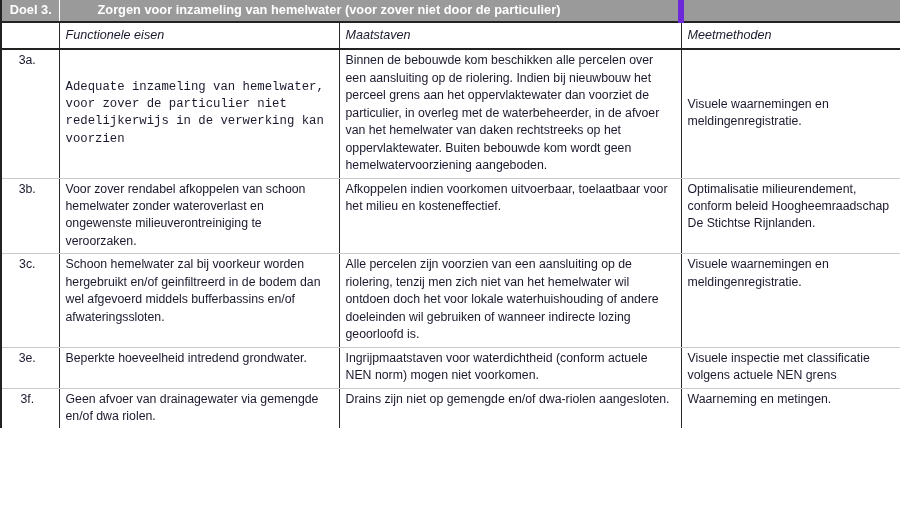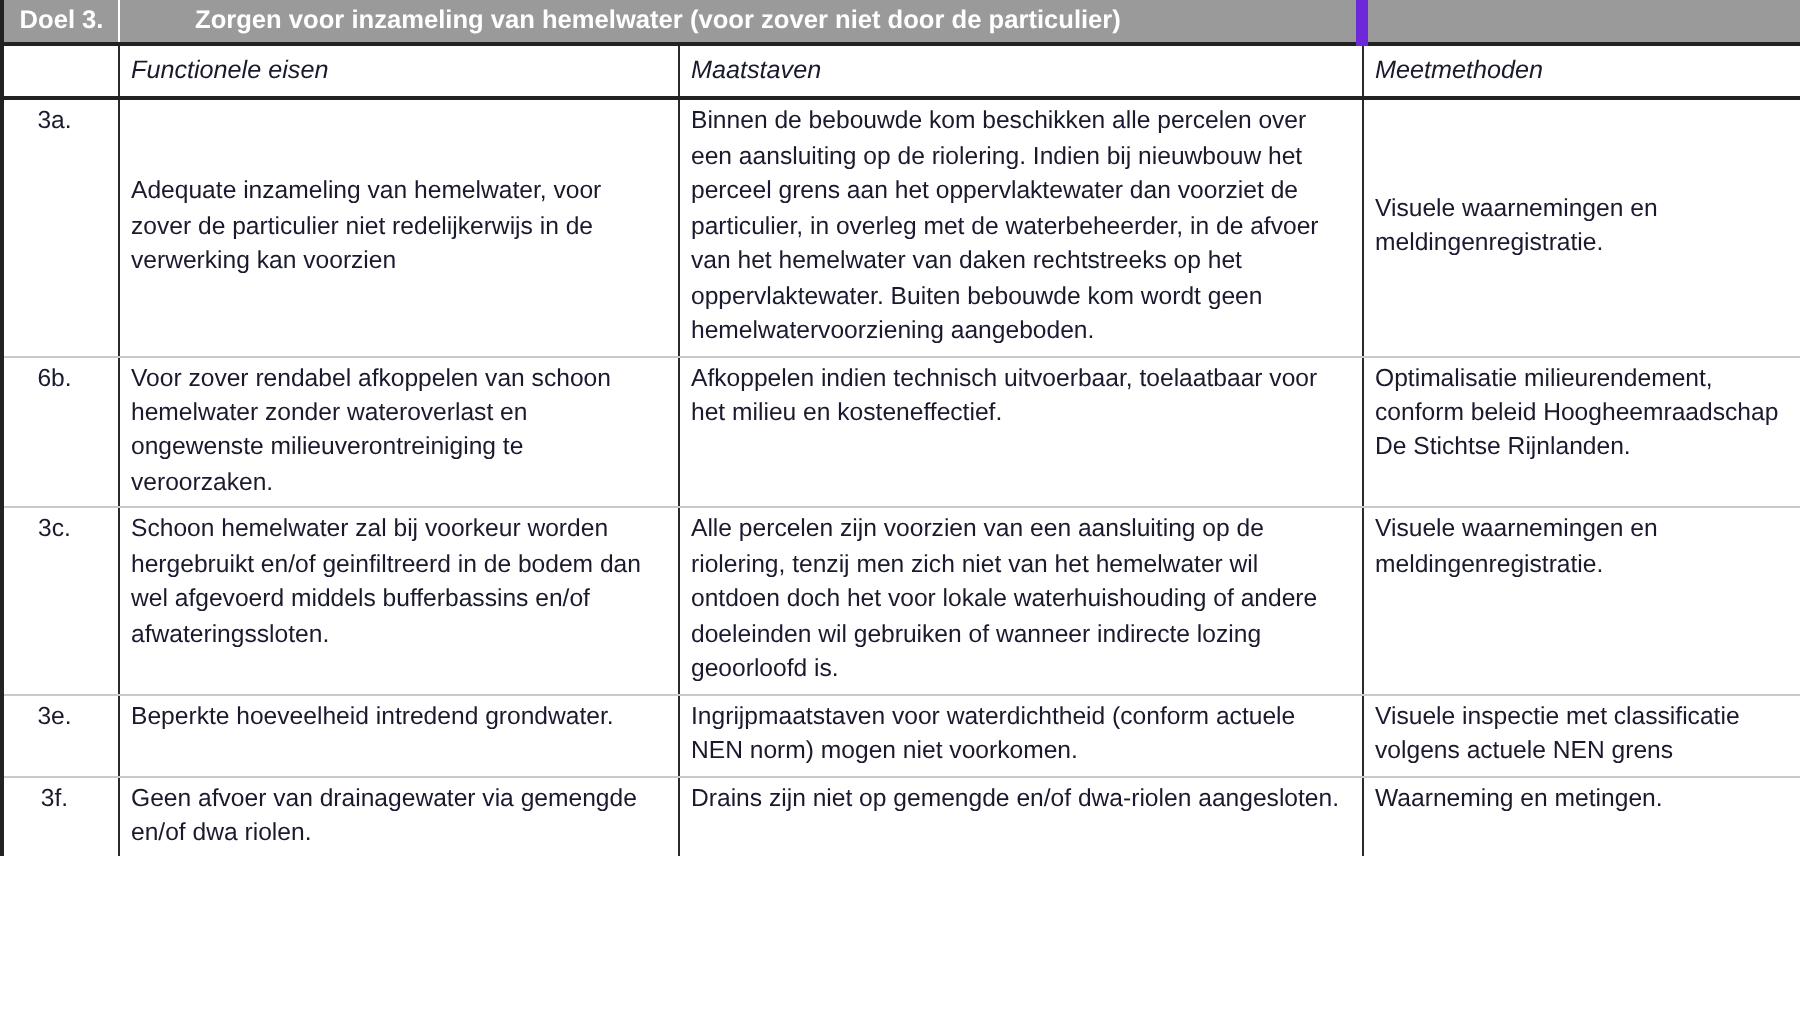--- a/index.html
+++ b/index.html
@@ -81,21 +81,21 @@
     padding-left: 0;
     padding-right: 6px;
     white-space: nowrap;
   }
   tr.data-row td.cell-fun  { border-right: 1px solid #2a2a2a; }
   tr.data-row td.cell-maat { border-right: 1px solid #2a2a2a; }
   tr.data-row td.cell-meet { border-right: none; }
 
   
   tr.data-row.row-middle td.cell-ref  { vertical-align: top; margin-left: 33px; }
-  tr.data-row.row-middle td.cell-fun  { vertical-align: middle; }
+  tr.data-row.row-middle td.cell-fun  { vertical-align: middle; font-family: Liberation Mono, monospace; }
   tr.data-row.row-middle td.cell-maat { vertical-align: top; }
   tr.data-row.row-middle td.cell-meet { vertical-align: middle; }
 
   tr.data-row.row-last td { border-bottom: none; }
 
   
   #goal-table { border-left: 2px solid #222222; }
   tr.header-row td.hdr-ref { border-left: none; }
 </style>
 </head>
@@ -124,23 +124,23 @@
     </tr>
 
     <tr class="data-row row-middle">
       <td class="cell-ref">3a.</td>
       <td class="cell-fun">Adequate inzameling van hemelwater, voor zover de particulier niet redelijkerwijs in de verwerking kan voorzien</td>
       <td class="cell-maat">Binnen de bebouwde kom beschikken alle percelen over een aansluiting op de riolering. Indien bij nieuwbouw het perceel grens aan het oppervlaktewater dan voorziet de particulier, in overleg met de waterbeheerder, in de afvoer van het hemelwater van daken rechtstreeks op het oppervlaktewater. Buiten bebouwde kom wordt geen hemelwatervoorziening aangeboden.</td>
       <td class="cell-meet">Visuele waarnemingen en meldingenregistratie.</td>
     </tr>
 
     <tr class="data-row">
-      <td class="cell-ref">6b.</td>
+      <td class="cell-ref">3b.</td>
       <td class="cell-fun">Voor zover rendabel afkoppelen van schoon hemelwater zonder wateroverlast en ongewenste milieuverontreiniging te veroorzaken.</td>
-      <td class="cell-maat">Afkoppelen indien technisch uitvoerbaar, toelaatbaar voor het milieu en kosteneffectief.</td>
+      <td class="cell-maat">Afkoppelen indien voorkomen uitvoerbaar, toelaatbaar voor het milieu en kosteneffectief.</td>
       <td class="cell-meet">Optimalisatie milieurendement, conform beleid Hoogheemraadschap De Stichtse Rijnlanden.</td>
     </tr>
 
     <tr class="data-row">
       <td class="cell-ref">3c.</td>
       <td class="cell-fun">Schoon hemelwater zal bij voorkeur worden hergebruikt en/of geinfiltreerd in de bodem dan wel afgevoerd middels bufferbassins en/of afwateringssloten.</td>
       <td class="cell-maat">Alle percelen zijn voorzien van een aansluiting op de riolering, tenzij men zich niet van het hemelwater wil ontdoen doch het voor lokale waterhuishouding of andere doeleinden wil gebruiken of wanneer indirecte lozing geoorloofd is.</td>
       <td class="cell-meet">Visuele waarnemingen en meldingenregistratie.</td>
     </tr>
 

